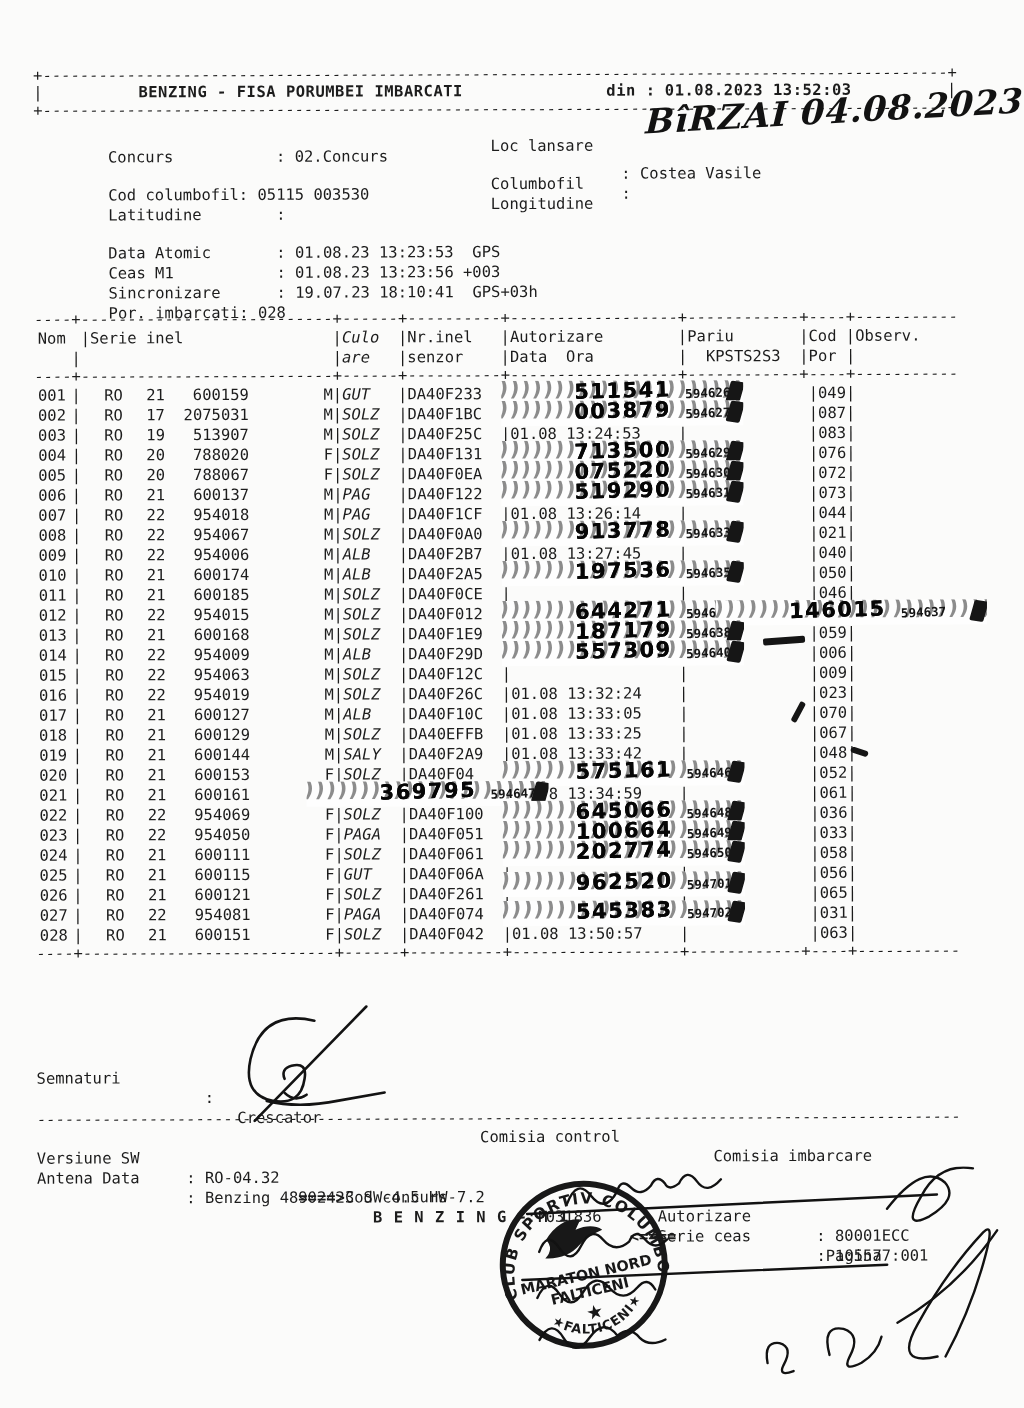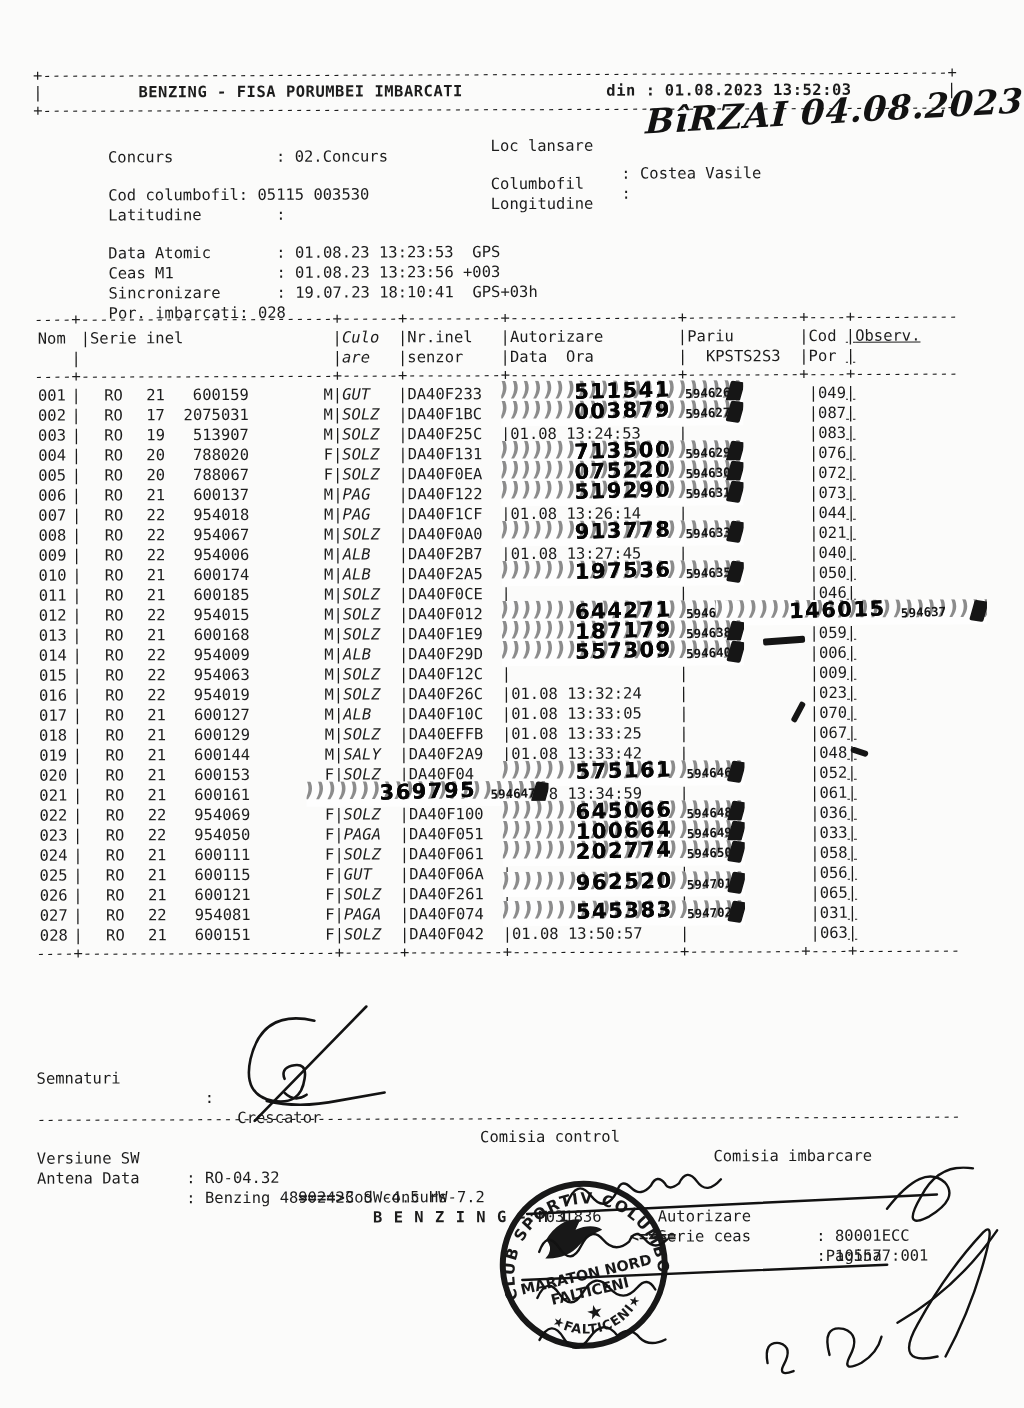--- a/index.html
+++ b/index.html
@@ -31,21 +31,21 @@
   .hrow{height:20px;}
   .c{display:inline-block;white-space:pre;overflow:visible;}
   .bar::before{content:"|";}
   .w-nom{width:4ch;padding-left:.4ch;box-sizing:border-box;}
   .w-serie{width:28ch;box-sizing:border-box;}
   .w-culo{width:7ch;box-sizing:border-box;font-style:italic;}
   .w-senz{width:11ch;box-sizing:border-box;}
   .w-imb{width:19ch;box-sizing:border-box;}
   .w-pariu{width:13ch;box-sizing:border-box;}
   .w-cod{width:5ch;box-sizing:border-box;}
-  .w-obs{width:12ch;box-sizing:border-box;text-decoration:underline;}
+  .w-obs{width:12ch;box-sizing:border-box;}
   .hs{padding-left:1ch;}
   .serie-flex{display:flex;}
   .f-tara{display:inline-block;width:6ch;padding-left:2.5ch;box-sizing:border-box;}
   .f-an{display:inline-block;width:3ch;text-align:right;}
   .f-num{display:inline-block;width:9ch;text-align:right;}
   .f-sex{display:inline-block;width:9ch;text-align:right;}
   
   .stamp{position:absolute;top:-3px;left:50ch;width:26ch;height:25px;background:#fefefe;z-index:2;overflow:hidden;}
   .stamp::before{
     content:"))))))))))))))))))))))))))))";

